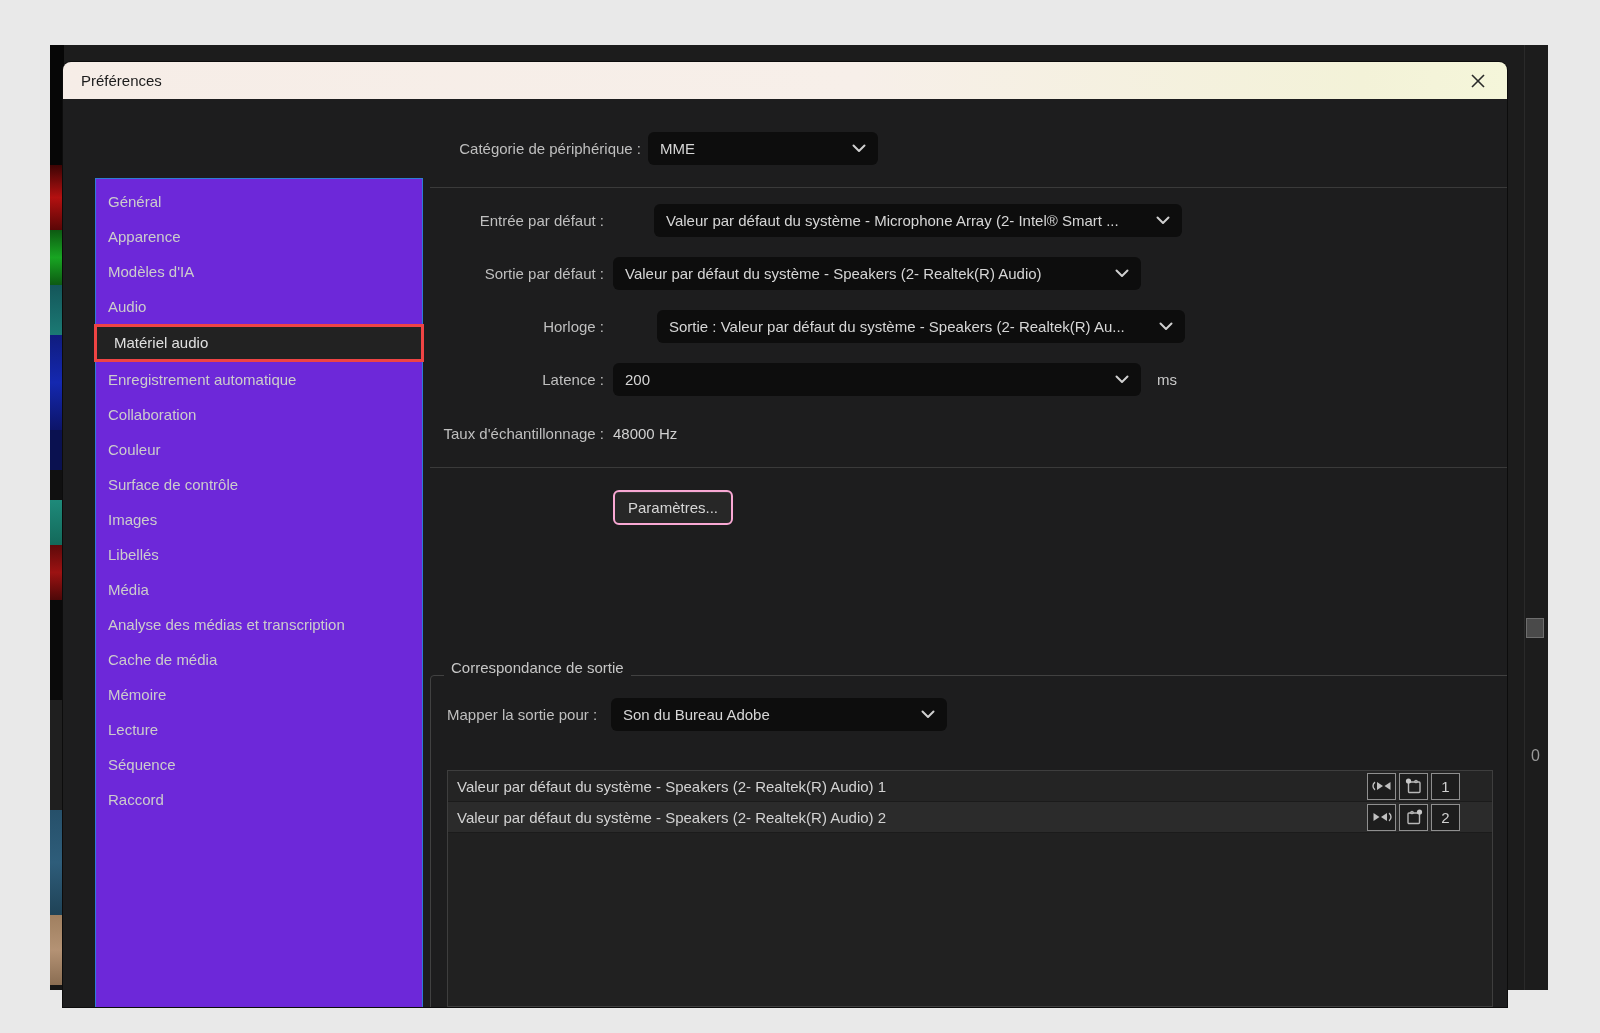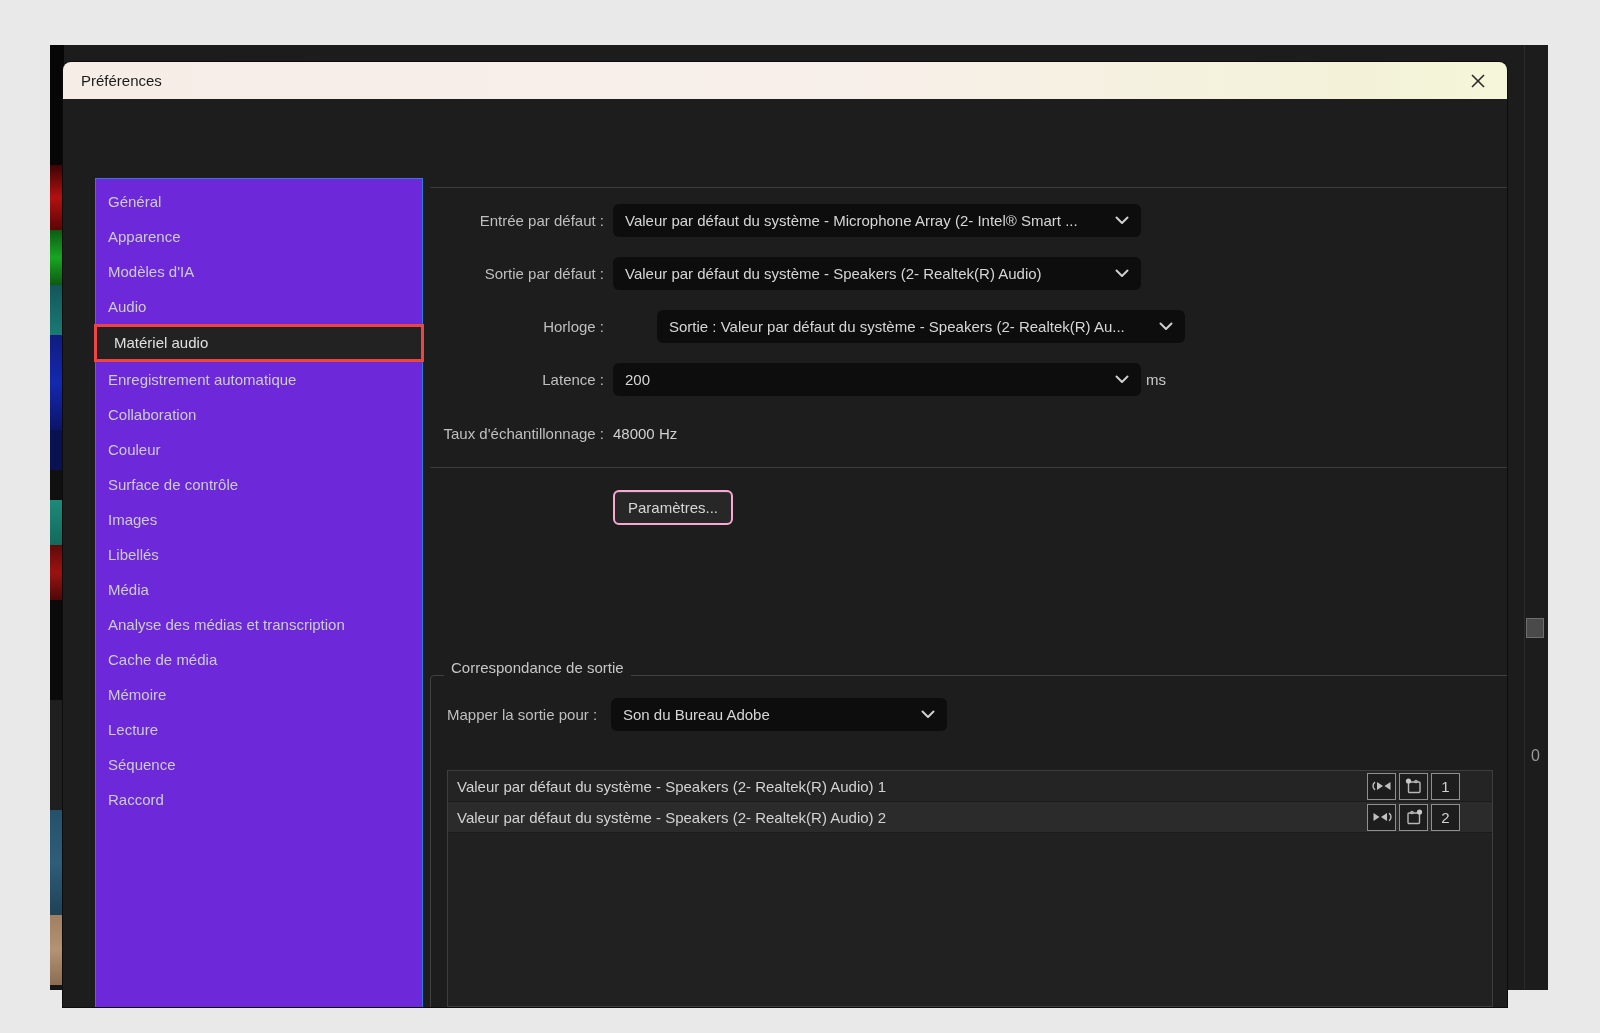--- a/index.html
+++ b/index.html
@@ -50,21 +50,21 @@
   .lbl{color:#bfbfbf;font-size:15px;text-align:right;white-space:nowrap;}
   .lbl.w-cat{width:211px;}
   .lbl.w-io{width:174px;}
   .dropdown{display:flex;align-items:center;background:#0d0d0d;border-radius:6px;height:33px;
             box-sizing:border-box;padding:0 12px;color:#d6d6d6;font-size:15px;}
   .dropdown .dd-value{flex:1;overflow:hidden;white-space:nowrap;text-overflow:ellipsis;}
   .dd-cat{width:230px;margin-left:7px;}
   .dd-io{width:528px;margin-left:9px;}
   .dd-map{width:336px;}
   .chev{margin-left:10px;flex:0 0 auto;display:flex;}
-  .unit{color:#c9c9c9;font-size:15px;margin-left:5px;}
+  .unit{color:#c9c9c9;font-size:15px;margin-left:16px;}
   .static-val{color:#d0d0d0;font-size:15px;margin-left:9px;}
   .divider{position:absolute;left:367px;width:1108px;height:1px;background:#3a3a3a;}
 
   .settings-btn{position:absolute;left:550px;top:428px;width:116px;height:31px;background:#272727;
                 border:2px solid #f9a8d4;border-radius:6px;color:#d6d6d6;font-size:15px;
                 display:flex;align-items:center;justify-content:center;box-shadow:inset 0 1px 0 #383838;}
 
   
   .groupbox{position:absolute;left:367px;top:613px;width:1110px;height:400px;box-sizing:border-box;
             border:1px solid #414141;border-radius:4px;}
@@ -136,24 +136,35 @@
       <div class="side-item">Libellés</div>
       <div class="side-item">Média</div>
       <div class="side-item">Analyse des médias et transcription</div>
       <div class="side-item">Cache de média</div>
       <div class="side-item">Mémoire</div>
       <div class="side-item">Lecture</div>
       <div class="side-item">Séquence</div>
       <div class="side-item">Raccord</div>
     </div>
 
+    <div class="form-row" style="left:367px;top:70px;">
+      <span class="lbl w-cat">Catégorie de périphérique :</span>
+      <div class="dropdown dd-cat">
+        <span class="dd-value">MME</span>
+        <span class="chev">
+          <svg width="14" height="9" viewBox="0 0 14 9">
+              <polyline points="1.5,1.5 7,7 12.5,1.5" fill="none" stroke="#d0d0d0" stroke-width="2" stroke-linecap="round" stroke-linejoin="round"></polyline>
+            </svg>
+        </span>
+      </div>
+    </div>
 
     <div class="divider" style="top:125px;"></div>
 
-    <div class="form-row" style="left:367px;top:142px;">
+    <div class="form-row" style="left:367px;top:142px;gap:41px;">
       <span class="lbl w-io">Entrée par défaut :</span>
       <div class="dropdown dd-io">
         <span class="dd-value">Valeur par défaut du système - Microphone Array (2- Intel® Smart ...</span>
         <span class="chev">
           <svg width="14" height="9" viewBox="0 0 14 9">
               <polyline points="1.5,1.5 7,7 12.5,1.5" fill="none" stroke="#d0d0d0" stroke-width="2" stroke-linecap="round" stroke-linejoin="round"></polyline>
             </svg>
         </span>
       </div>
     </div>

